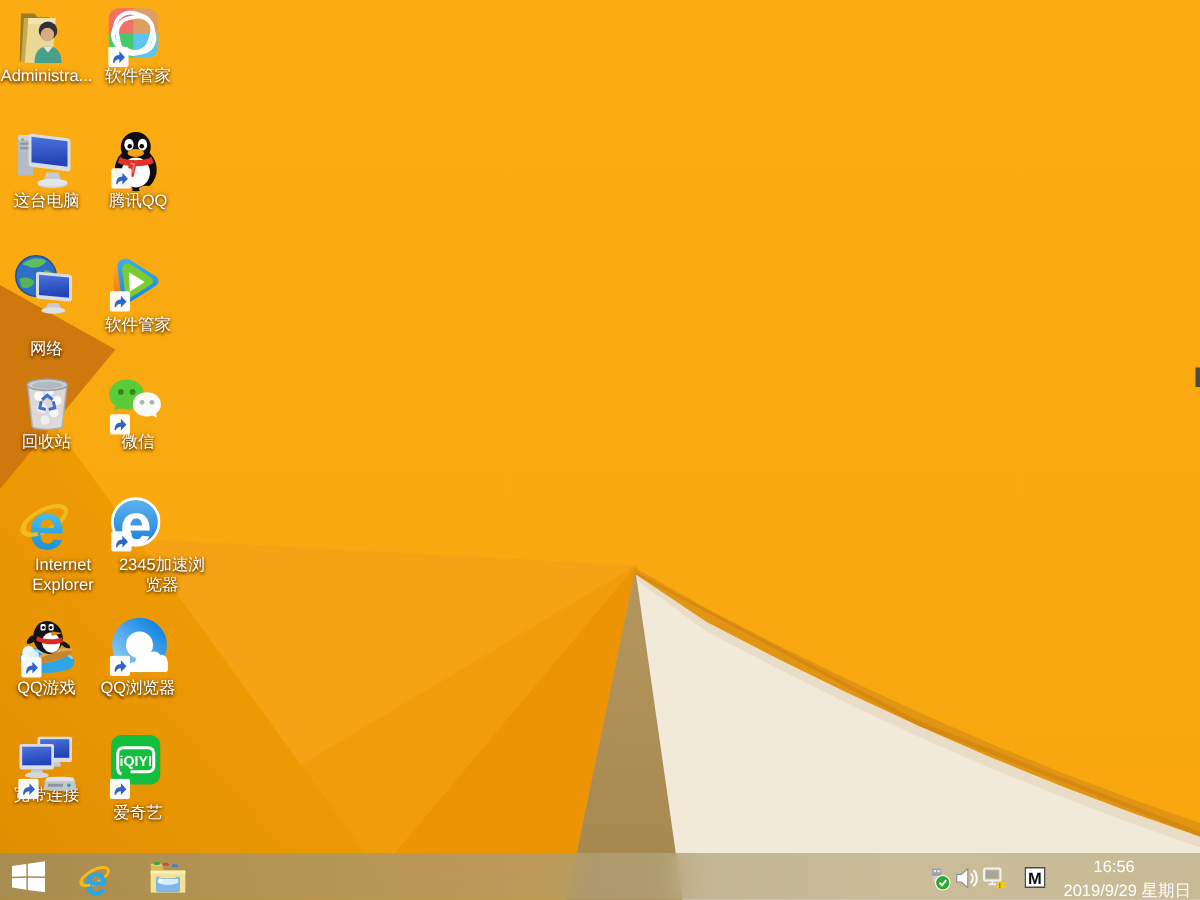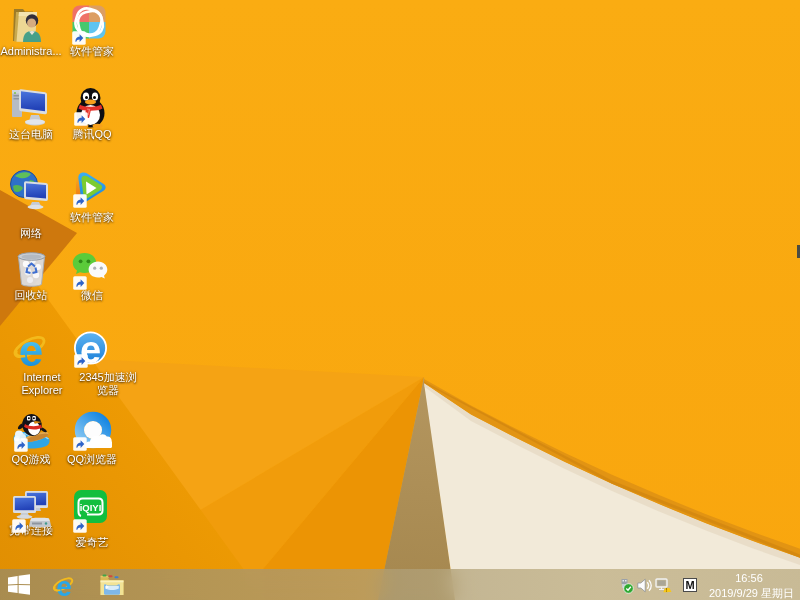--- a/index.html
+++ b/index.html
@@ -349,18 +349,18 @@
 </svg>
 <svg class="abs" style="left:655px;top:577px" width="17" height="17" viewBox="0 0 17 17">
  <rect x="1" y="2" width="11" height="8" rx="1" fill="none" stroke="#F0F1F2" stroke-width="1.4"></rect>
  <rect x="2.4" y="3.4" width="8.2" height="5.2" fill="#8A8F96" opacity=".5"></rect>
  <path d="M4,12.5 L9,12.5 M6.5,10 L6.5,12.5" stroke="#F0F1F2" stroke-width="1.2"></path>
  <path d="M12.5,15 L8.5,15 L10.5,11.2 Z M12.5,15 L16.5,15 L14.5,11.2 L10.5,11.2" fill="#F8C818"></path>
  <path d="M10.5,11 L8.3,15.2 L12.8,15.2 L14.7,11 Z" fill="#F8C818"></path>
  <text x="11.5" y="15" font-size="4.5" font-weight="bold" fill="#6B4A00" text-anchor="middle" font-family="Liberation Sans">!</text>
 </svg>
 
-<div class="abs" style="left:729px;top:572px;width:40px;text-align:center;color:#fff;font-size:11px">16:56</div>
+<div class="abs" style="left:729px;top:572px;width:40px;color:#fff;font-size:11px">16:56</div>
 <div class="abs" style="left:709px;top:586px;width:85px;color:#fff;font-size:11px;white-space:nowrap">2019/9/29 星期日</div>
 <svg class="abs" style="left:683px;top:578px" width="14" height="14" viewBox="0 0 14 14">
  <rect x="0.5" y="0.5" width="13" height="13" fill="#fff" stroke="#4a4a4a" stroke-width="1"></rect>
  <text x="7" y="11" font-size="11" font-weight="bold" fill="#111" text-anchor="middle" font-family="Liberation Sans">M</text>
 </svg>
 
 </body></html>

